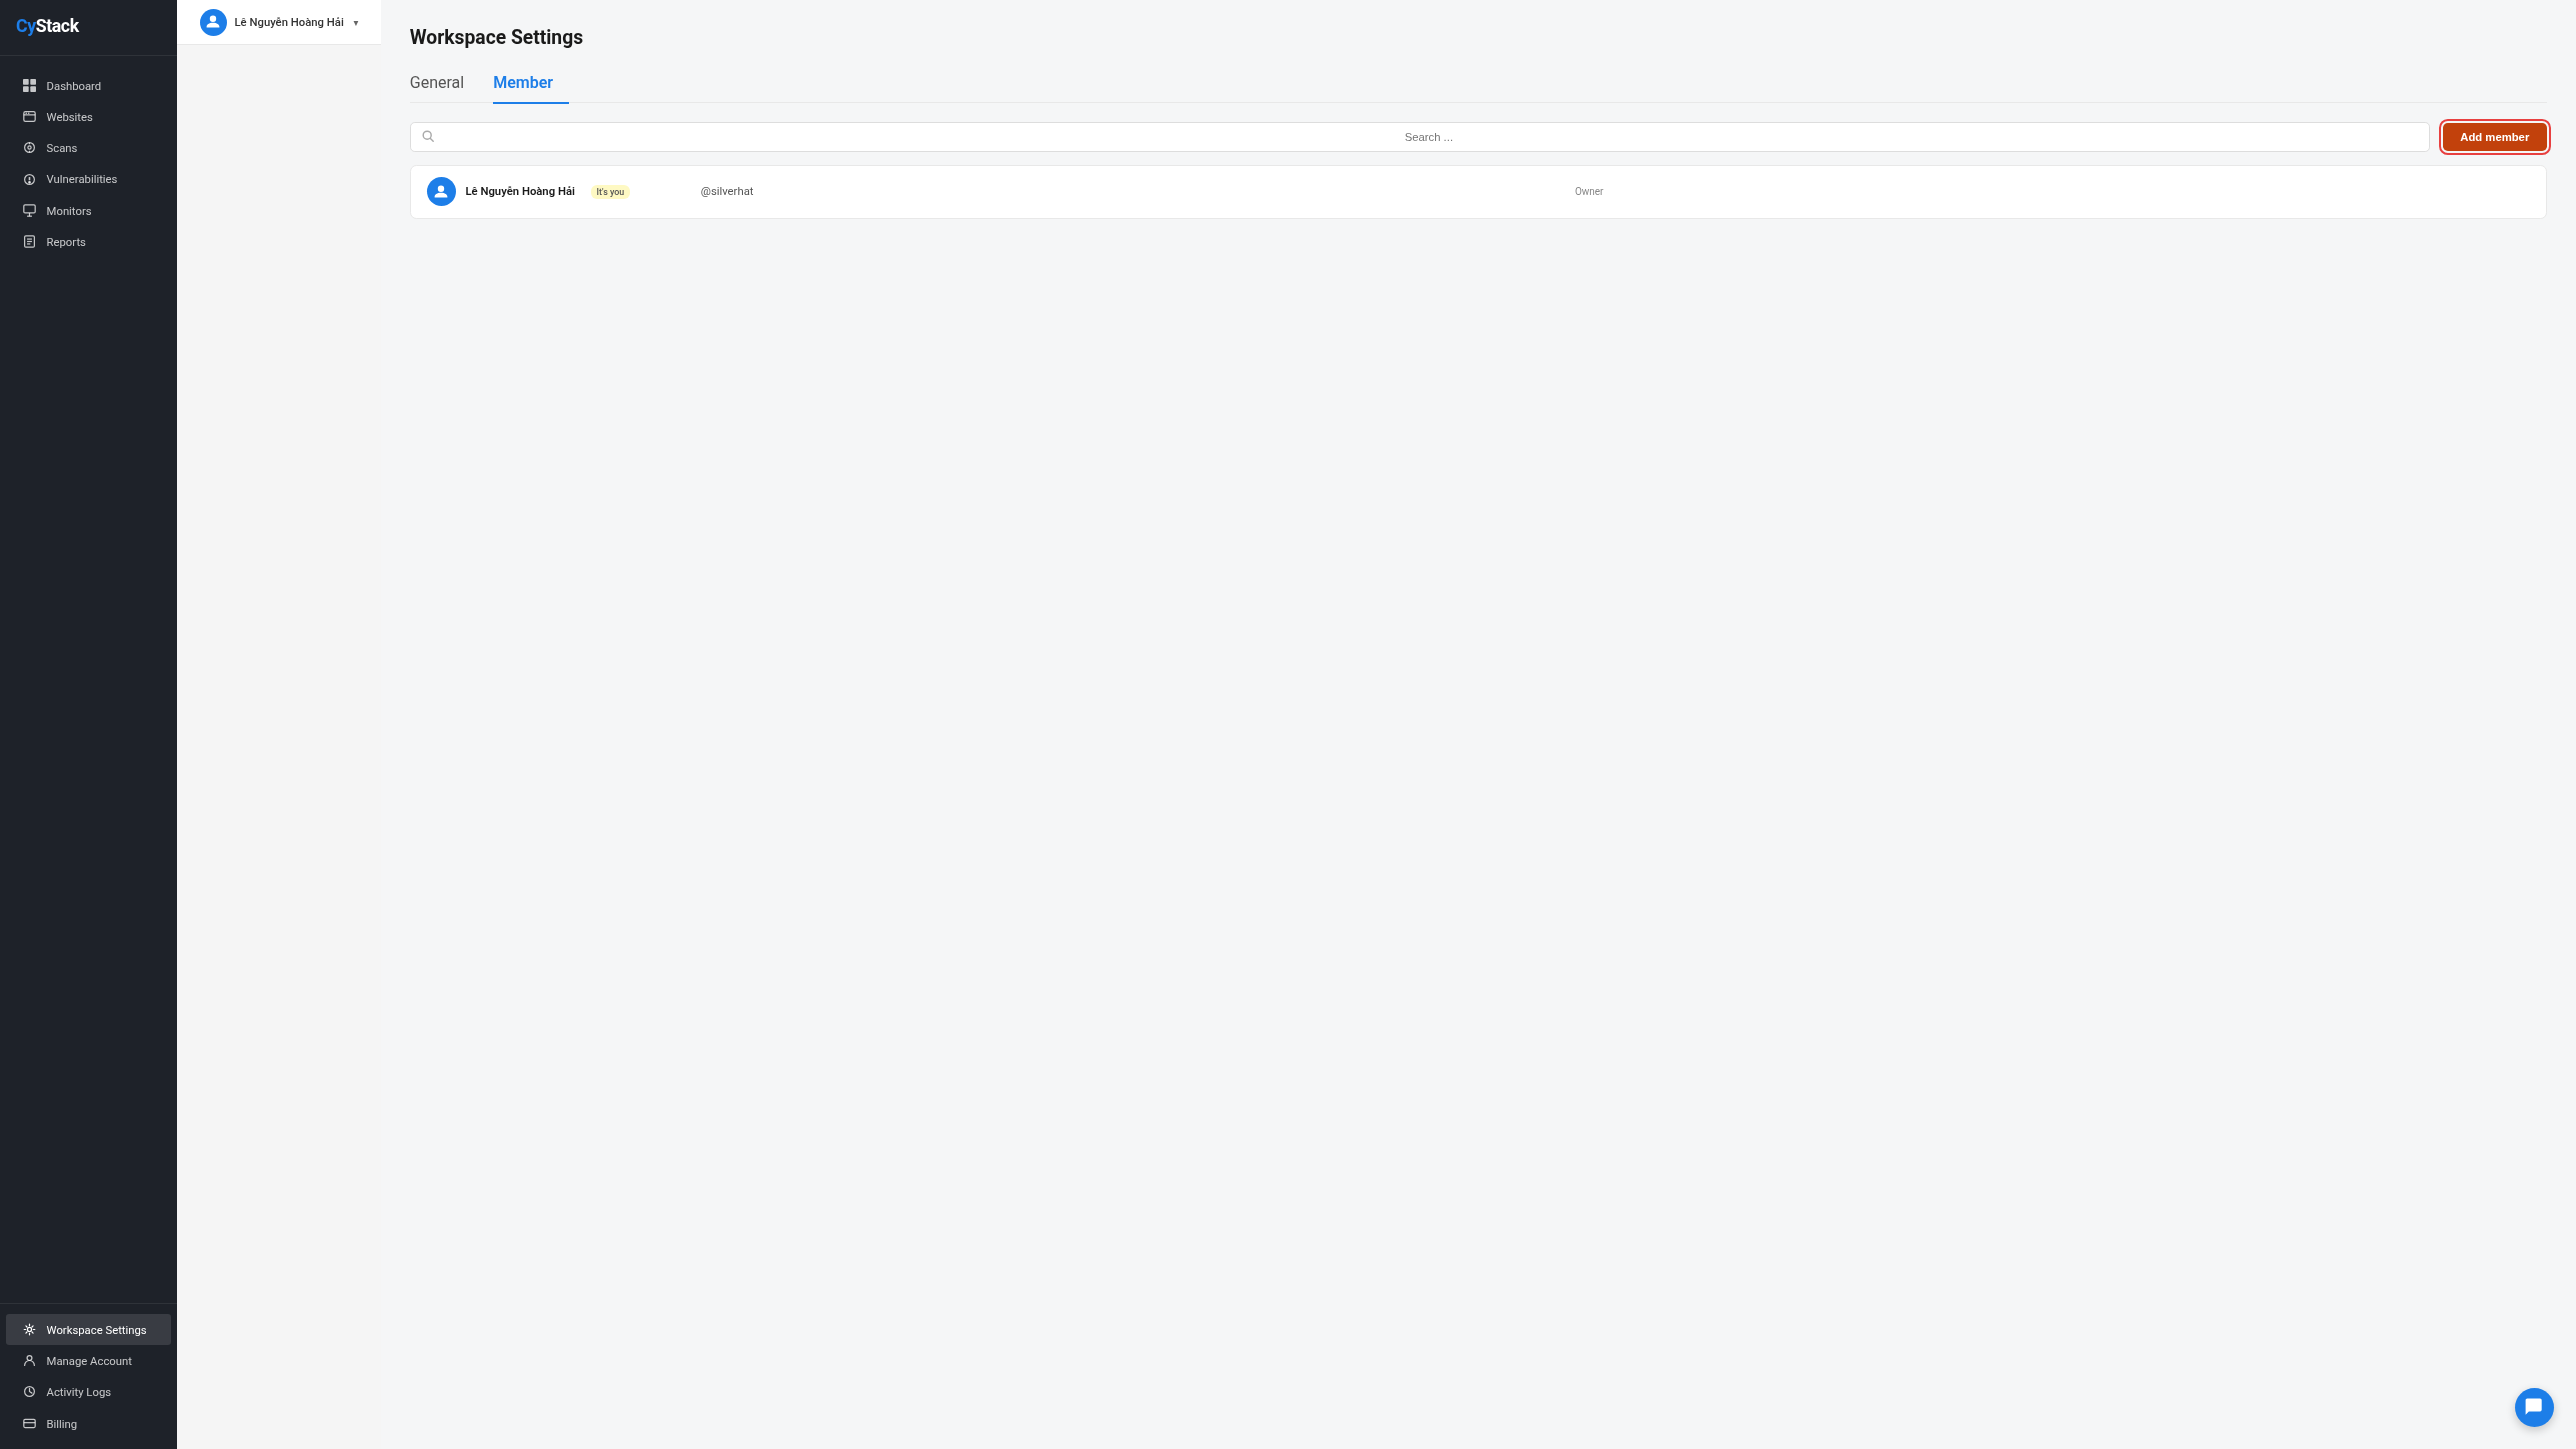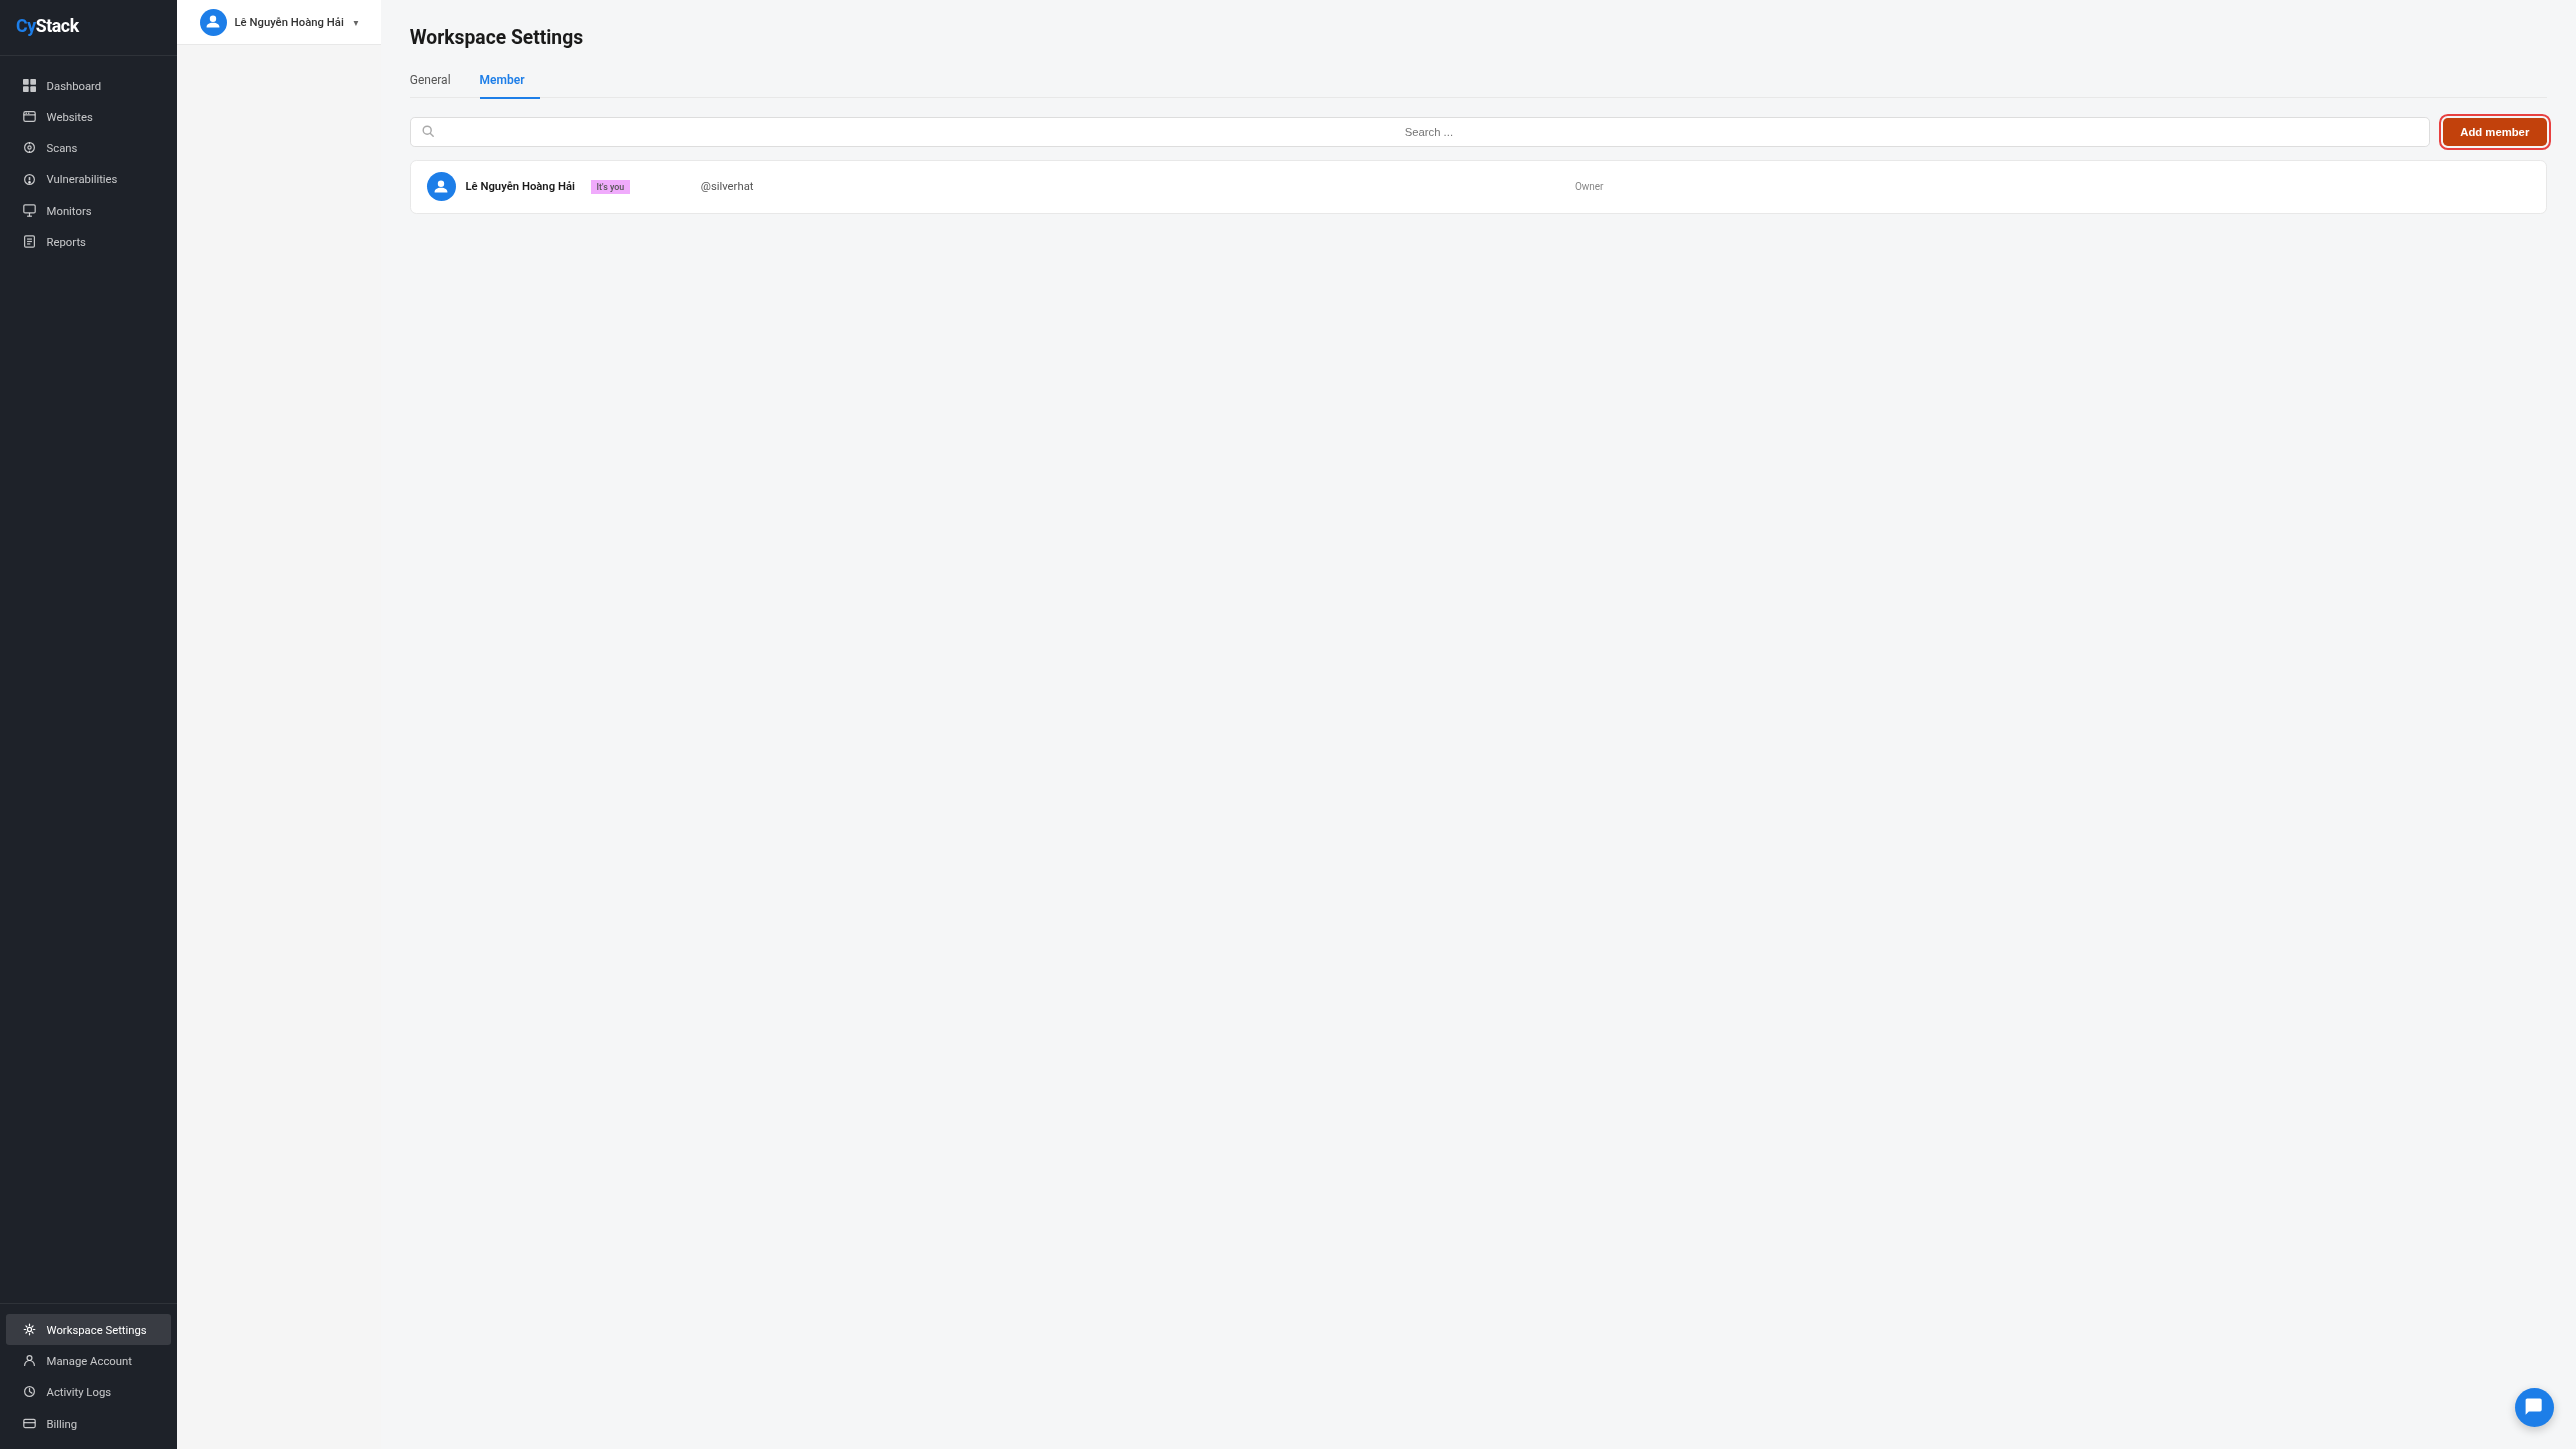--- a/index.html
+++ b/index.html
@@ -115,21 +115,21 @@
 
     
     .tabs {
       display: flex;
       gap: 0;
       border-bottom: 1.6px solid #e8e8e8;
       margin-bottom: 19.3px;
     }
     .tab {
       padding: 8px 16px 9.7px 0;
-      font-size: 12px;
+      font-size: 16px;
       cursor: pointer;
       color: #555;
       border-bottom: 2.4px solid transparent;
       margin-bottom: -1.6px;
       margin-right: 13px;
     }
     .tab.active {
       color: #1d7ee8;
       border-bottom-color: #1d7ee8;
       font-weight: 600;
@@ -222,24 +222,24 @@
     .member-avatar.gray {
       background: #ccc;
     }
     .member-name {
       font-size: 11.3px;
       font-weight: 600;
       color: #1a1a1a;
     }
     .its-you-badge {
       display: inline-block;
-      background: #f0abfc;
+      background: #fef9c3;
       color: #555;
       font-size: 8.9px;
-      border-radius: 0;
+      border-radius: 6px;
       padding: 1.6px 5.6px;
       margin-left: 6.4px;
       font-weight: 500;
     }
     .username-cell {
       font-size: 11.3px;
       color: #555;
     }
     .role-cell {
       font-size: 10px;

